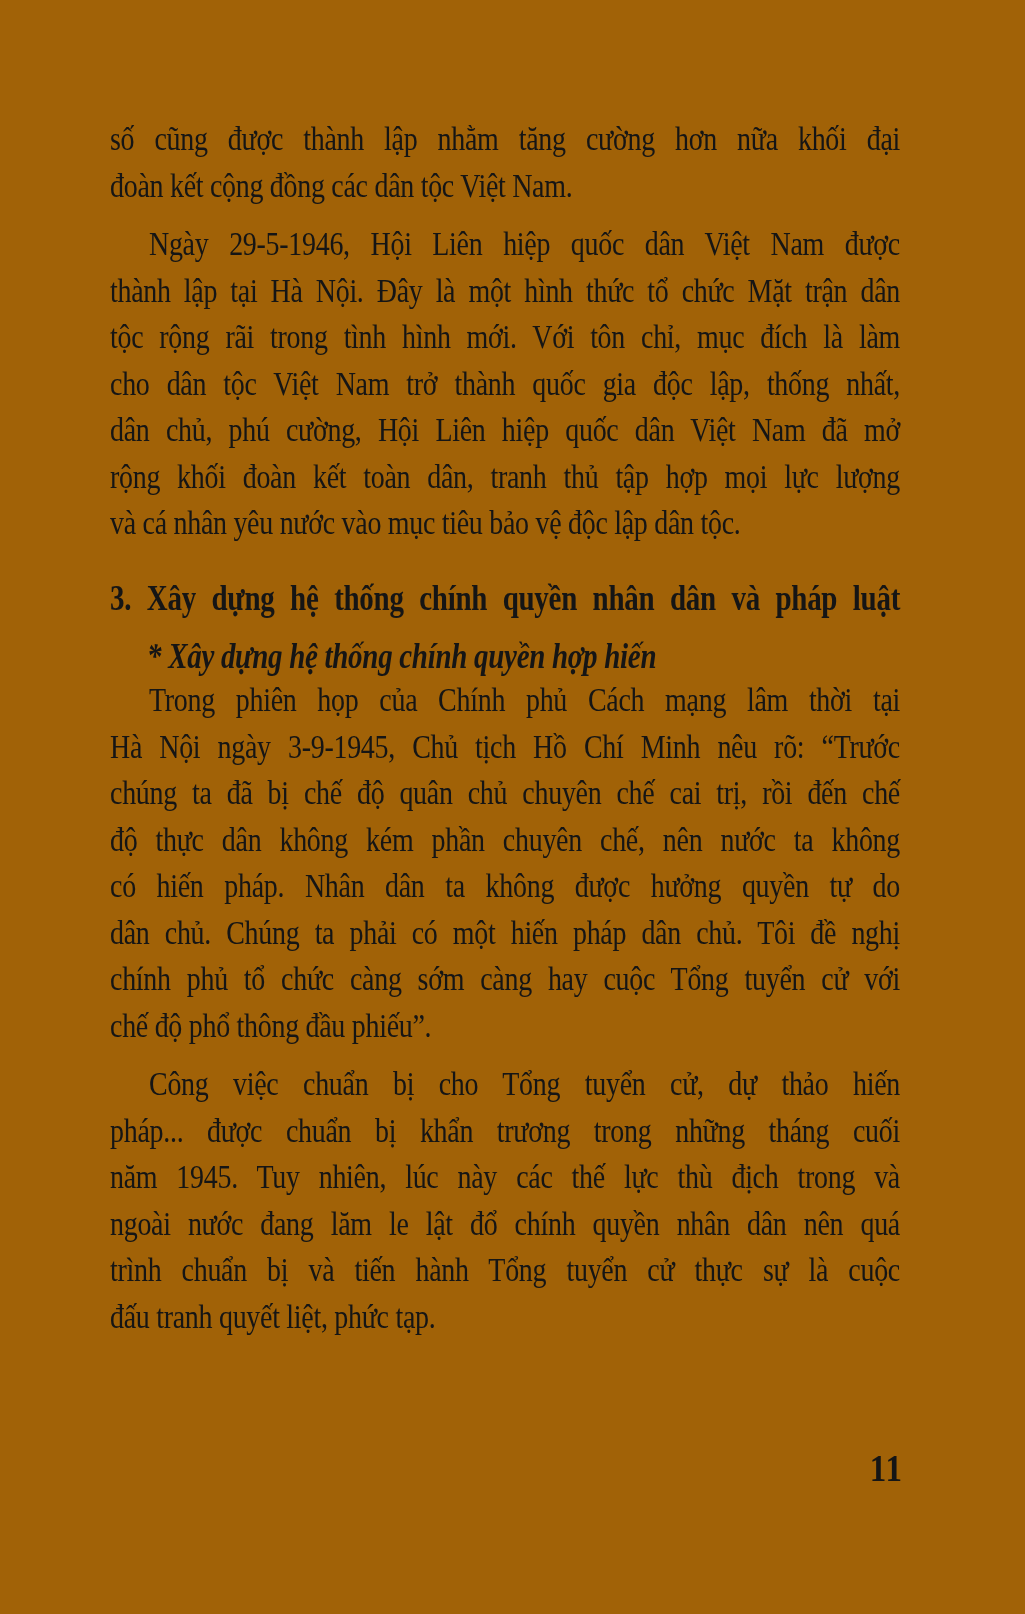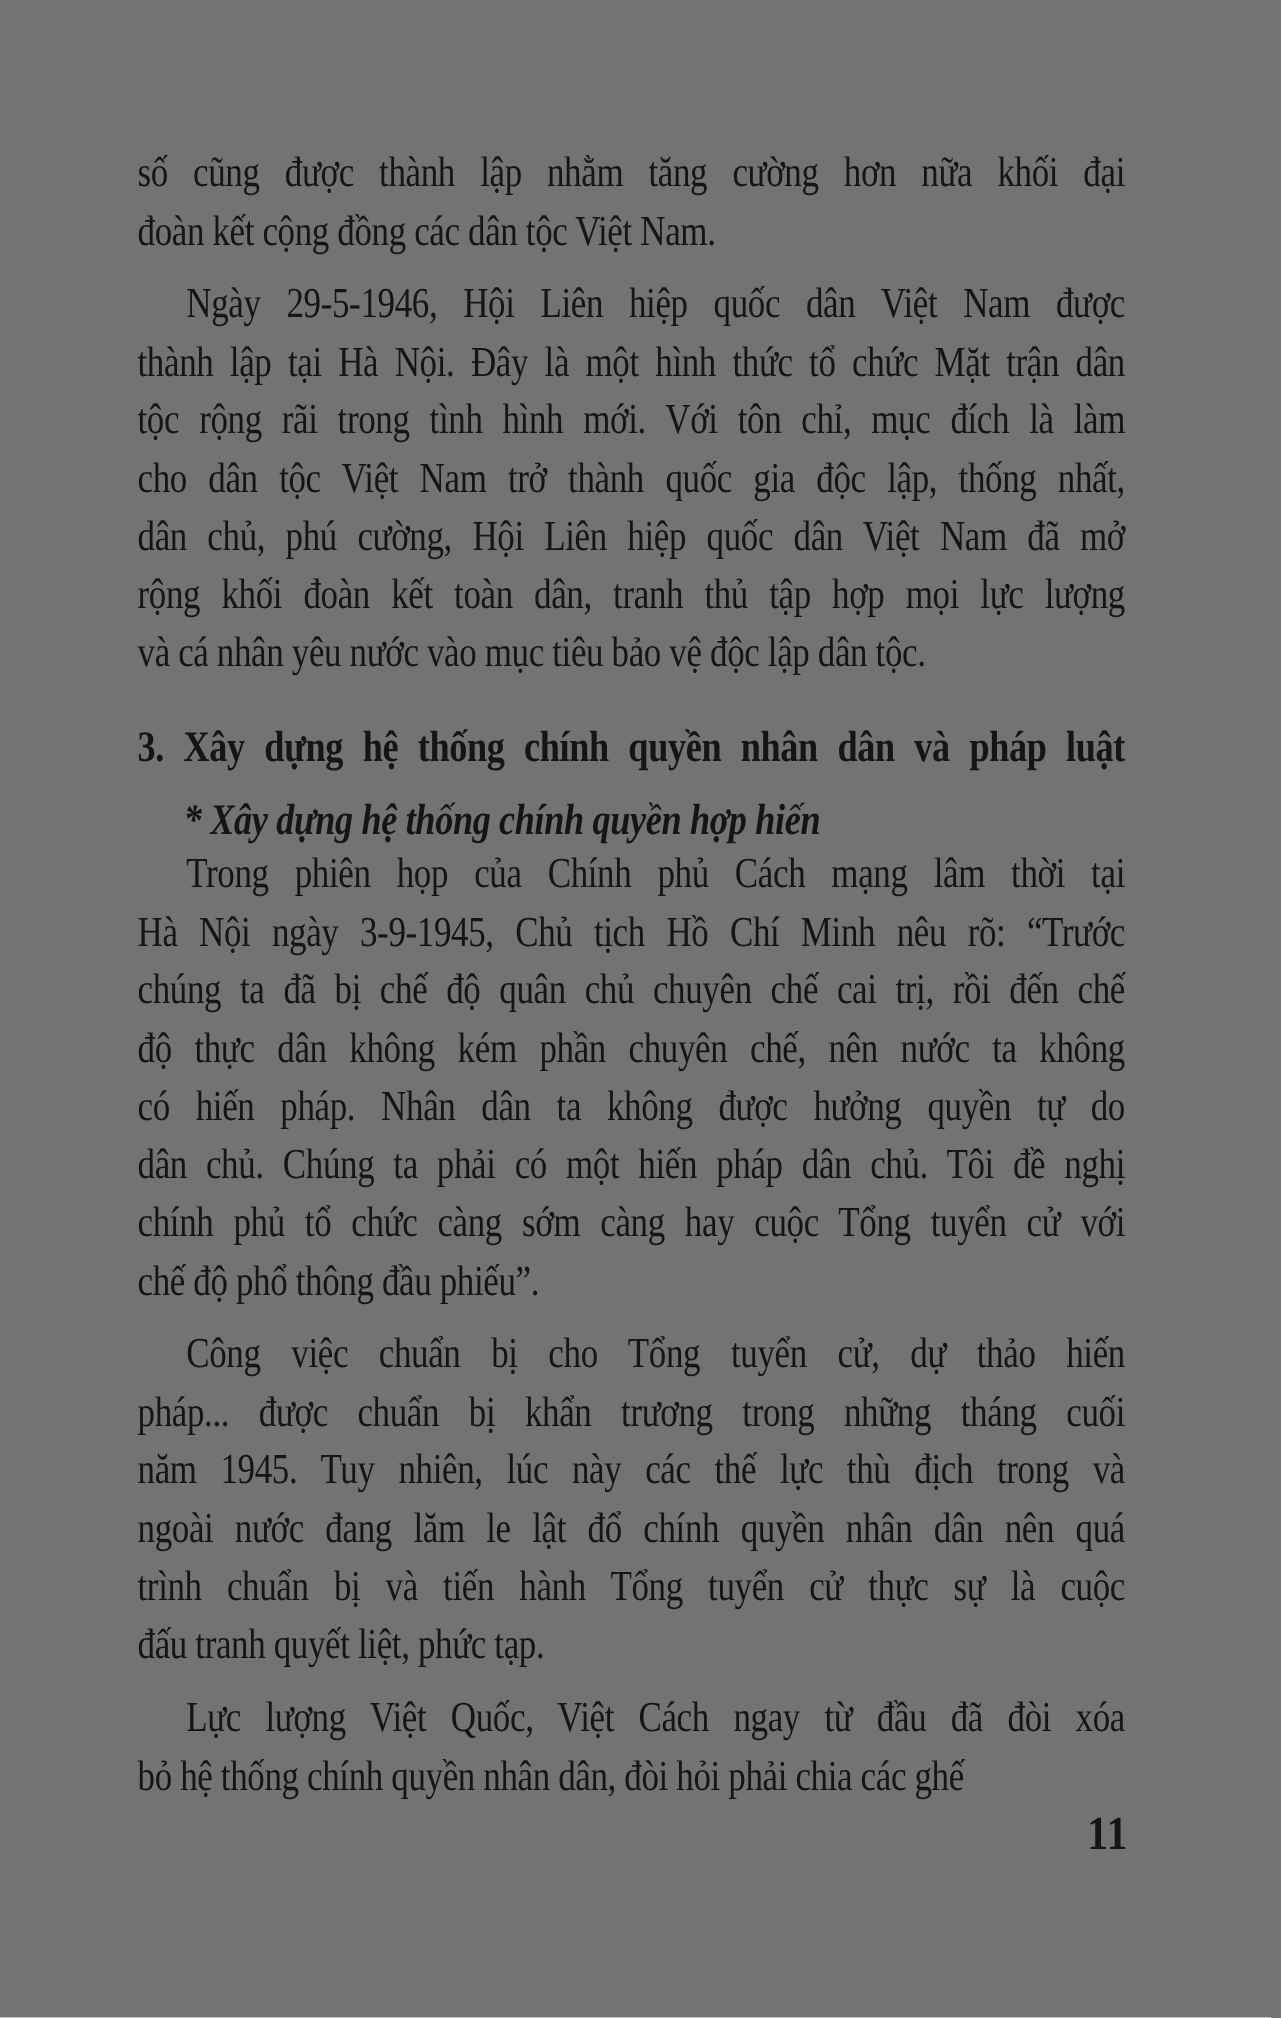--- a/index.html
+++ b/index.html
@@ -4,21 +4,21 @@
 <style>
   html, body {
     margin: 0;
     padding: 0;
     background: #ffffff;
   }
   .page {
     position: relative;
     width: 1025px;
     height: 1614px;
-    background: #737373;
+    background: #a16207;
     overflow: hidden;
     font-family: "Liberation Serif", "DejaVu Serif", serif;
     color: #151515;
   }
   .page-content {
     position: absolute;
     left: 110px;
     top: 116px;
     width: 790px;
   }
@@ -102,19 +102,15 @@
         <span class="line last">chế độ phổ thông đầu phiếu”.</span>
       </p>
       <p class="para">
         <span class="line indent">Công việc chuẩn bị cho Tổng tuyển cử, dự thảo hiến</span>
         <span class="line">pháp... được chuẩn bị khẩn trương trong những tháng cuối</span>
         <span class="line">năm 1945. Tuy nhiên, lúc này các thế lực thù địch trong và</span>
         <span class="line">ngoài nước đang lăm le lật đổ chính quyền nhân dân nên quá</span>
         <span class="line">trình chuẩn bị và tiến hành Tổng tuyển cử thực sự là cuộc</span>
         <span class="line last">đấu tranh quyết liệt, phức tạp.</span>
       </p>
-      <p class="para">
-        <span class="line indent">Lực lượng Việt Quốc, Việt Cách ngay từ đầu đã đòi xóa</span>
-        <span class="line last">bỏ hệ thống chính quyền nhân dân, đòi hỏi phải chia các ghế</span>
-      </p>
     </div>
   <div class="page-number">11</div>
 </div>
 
 </body></html>

